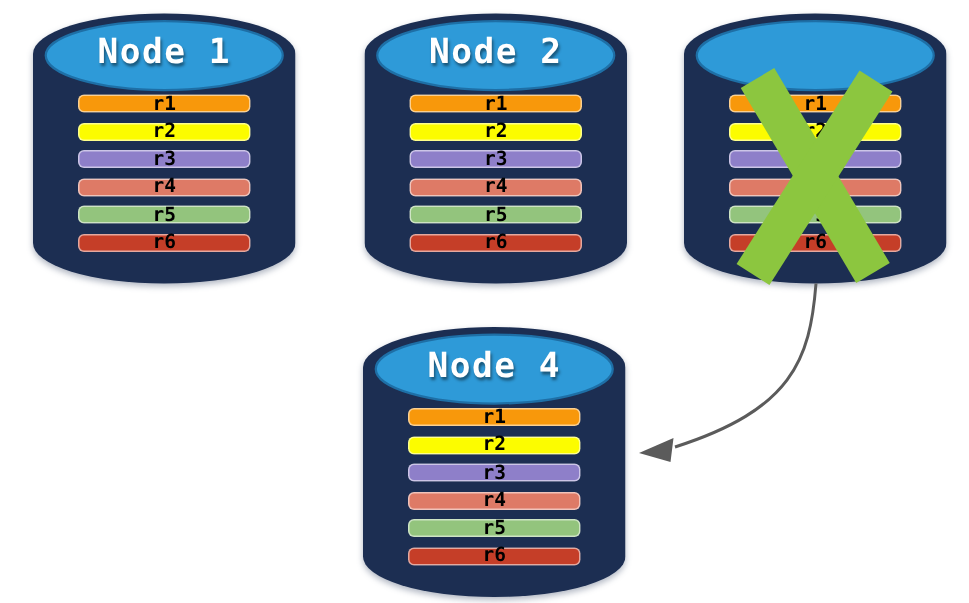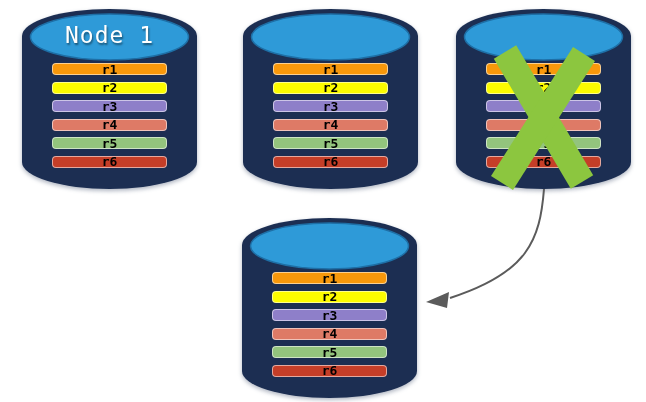--- a/index.html
+++ b/index.html
@@ -27,21 +27,21 @@
     height: 188px;
     filter: drop-shadow(0 2px 2px rgba(30, 45, 80, 0.35));
   }
   .node-title {
     position: absolute;
     left: 0;
     top: 16px;
     width: 100%;
     text-align: center;
     font-size: 23px;
-    font-weight: normal;
+    font-weight: bold;
     color: #ffffff;
     white-space: pre;
     letter-spacing: 1px;
     text-shadow: 1px 2px 2px rgba(0, 0, 0, 0.45);
   }
   .rows {
     position: absolute;
     left: 30px;
     top: 57px;
     width: 115px;
@@ -110,20 +110,21 @@
           <span class="row-label">r6</span>
         </div>
     </div>
   </div>
 
   <div class="node" style="left:243px;top:6px">
     <svg class="cyl" viewBox="0 0 175 188">
       <path d="M 0,30 A 87.5,27 0 0 1 175,30 L 175,156 A 87.5,27 0 0 1 0,156 Z" fill="#1C2E52"></path>
       <ellipse cx="87.5" cy="31" rx="79" ry="23" stroke-width="1.5" fill="#2E9AD8" stroke="#1E6FA6"></ellipse>
     </svg>
+    <div class="node-title">Node 2</div>
     <div class="rows">
       <div class="row" style="background-color: rgb(248, 152, 11);">
           <span class="row-label">r1</span>
         </div>
       <div class="row" style="background-color: rgb(252, 252, 0);">
           <span class="row-label">r2</span>
         </div>
       <div class="row" style="background-color: rgb(142, 127, 201);">
           <span class="row-label">r3</span>
         </div>
@@ -164,20 +165,21 @@
           <span class="row-label">r6</span>
         </div>
     </div>
   </div>
 
   <div class="node" style="left:242px;top:215px">
     <svg class="cyl" viewBox="0 0 175 188">
       <path d="M 0,30 A 87.5,27 0 0 1 175,30 L 175,156 A 87.5,27 0 0 1 0,156 Z" fill="#1C2E52"></path>
       <ellipse cx="87.5" cy="31" rx="79" ry="23" stroke-width="1.5" fill="#2E9AD8" stroke="#1E6FA6"></ellipse>
     </svg>
+    <div class="node-title">Node 4</div>
     <div class="rows">
       <div class="row" style="background-color: rgb(248, 152, 11);">
           <span class="row-label">r1</span>
         </div>
       <div class="row" style="background-color: rgb(252, 252, 0);">
           <span class="row-label">r2</span>
         </div>
       <div class="row" style="background-color: rgb(142, 127, 201);">
           <span class="row-label">r3</span>
         </div>

